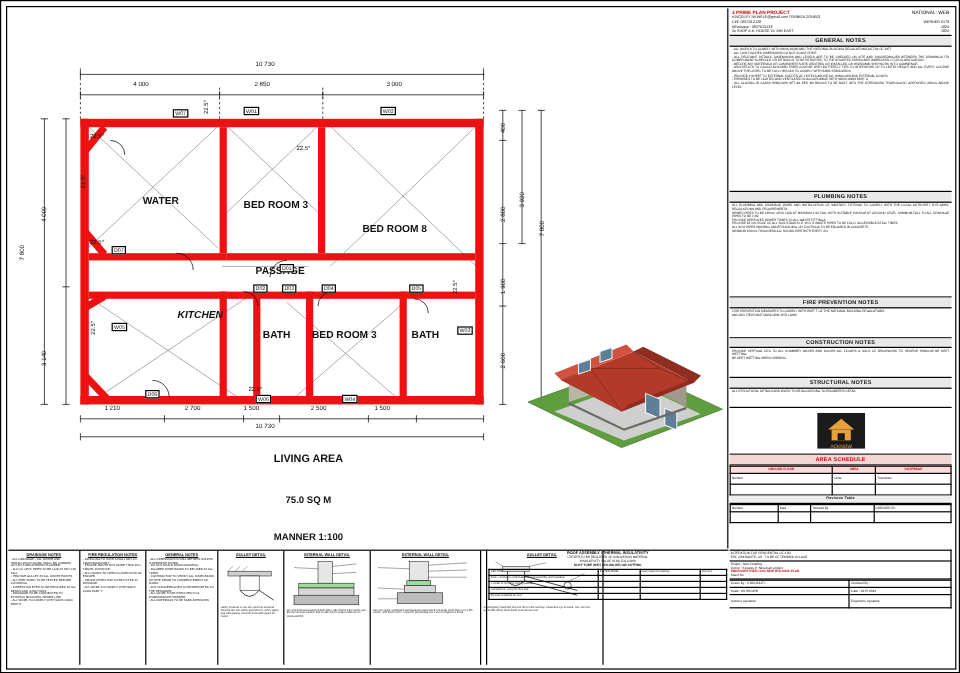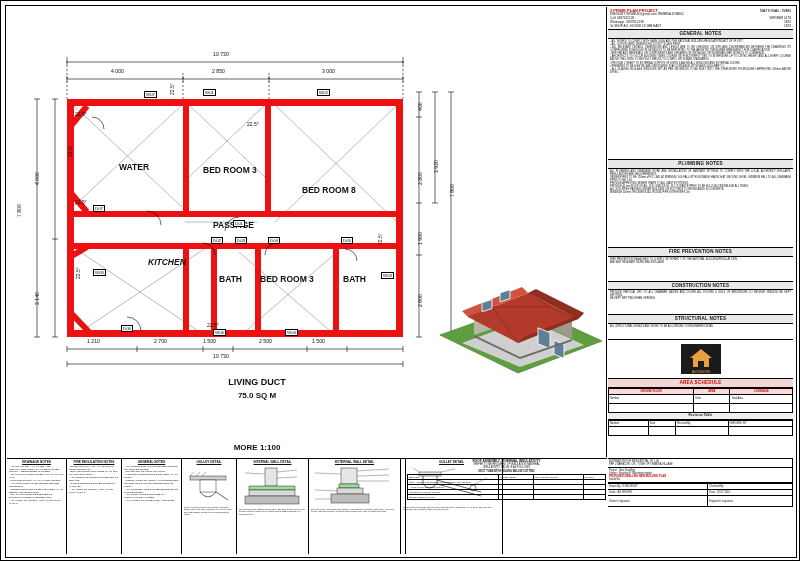--- a/index.html
+++ b/index.html
@@ -199,23 +199,23 @@
   <div class="tag" style="left:137px;top:84px;">W07</div>
 
   <div class="tag" style="left:226px;top:213px;">D01</div>
   <div class="tag" style="left:204px;top:230px;">D02</div>
   <div class="tag" style="left:228px;top:230px;">D03</div>
   <div class="tag" style="left:261px;top:230px;">D04</div>
   <div class="tag" style="left:334px;top:230px;">D05</div>
   <div class="tag" style="left:114px;top:318px;">D06</div>
   <div class="tag" style="left:86px;top:198px;">D07</div>
 
-  <div class="title-main" style="left:150px;top:370px;width:200px;font-size:9px;">LIVING DUCT</div>
-  <div class="title-main" style="left:150px;top:384px;width:200px;font-size:8px;">75.0 SQ M</div>
-  <div class="title-main" style="left:130px;top:436px;width:240px;font-size:8px;">MORE 1:100</div>
+  <div class="title-main" style="left:150px;top:370px;width:200px;font-size:9px;">LIVING AREA</div>
+  <div class="title-main" style="left:150px;top:405px;width:200px;font-size:8px;">75.0 SQ M</div>
+  <div class="title-main" style="left:130px;top:436px;width:240px;font-size:8px;">MANNER 1:100</div>
 
   <svg class="render" viewBox="0 0 175 120">
 
     <polygon points="8,78 92,48 170,84 86,116" fill="#5f9e3f"></polygon>
     <polygon points="8,78 92,48 170,84 86,116" fill="none" stroke="#4a7d31" stroke-width="0.7"></polygon>
 
     <polygon points="30,86 96,62 152,88 88,110" fill="#cfcfcf"></polygon>
 
     <polygon points="42,78 42,58 96,40 96,60" fill="#b9b6a8"></polygon>
     <polygon points="96,60 96,40 140,62 140,82" fill="#9e9b8e"></polygon>

